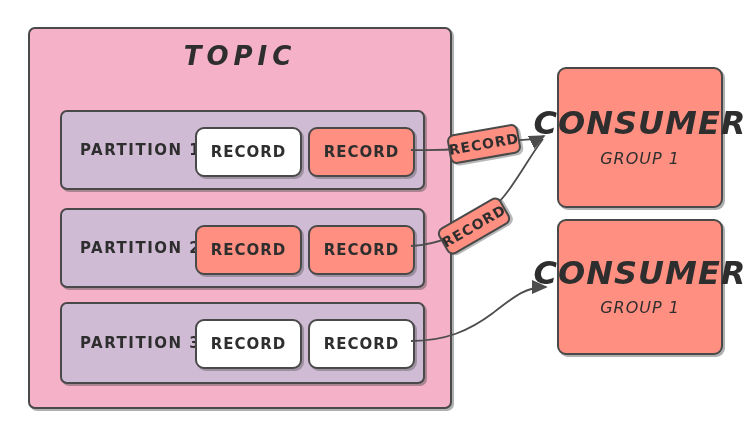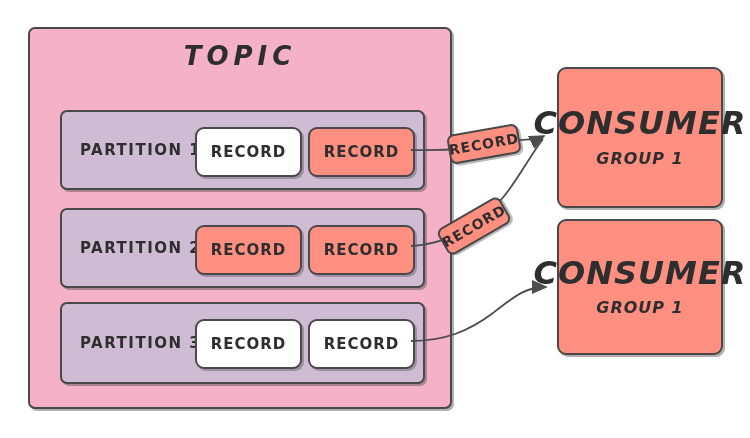--- a/index.html
+++ b/index.html
@@ -89,21 +89,21 @@
   .consumer-2 { top: 219px; height: 136px; }
   .consumer-title {
     font-size: 32px;
     font-weight: bold;
     font-style: italic;
     letter-spacing: 1px;
     line-height: 1.05;
   }
   .consumer-subtitle {
     font-size: 16px;
-    font-weight: bold;
+    font-weight: normal;
     font-style: italic;
     letter-spacing: 1px;
     margin-top: 8px;
   }
   .arrows {
     position: absolute;
     left: 0; top: 0;
     width: 750px; height: 438px;
     pointer-events: none;
   }

